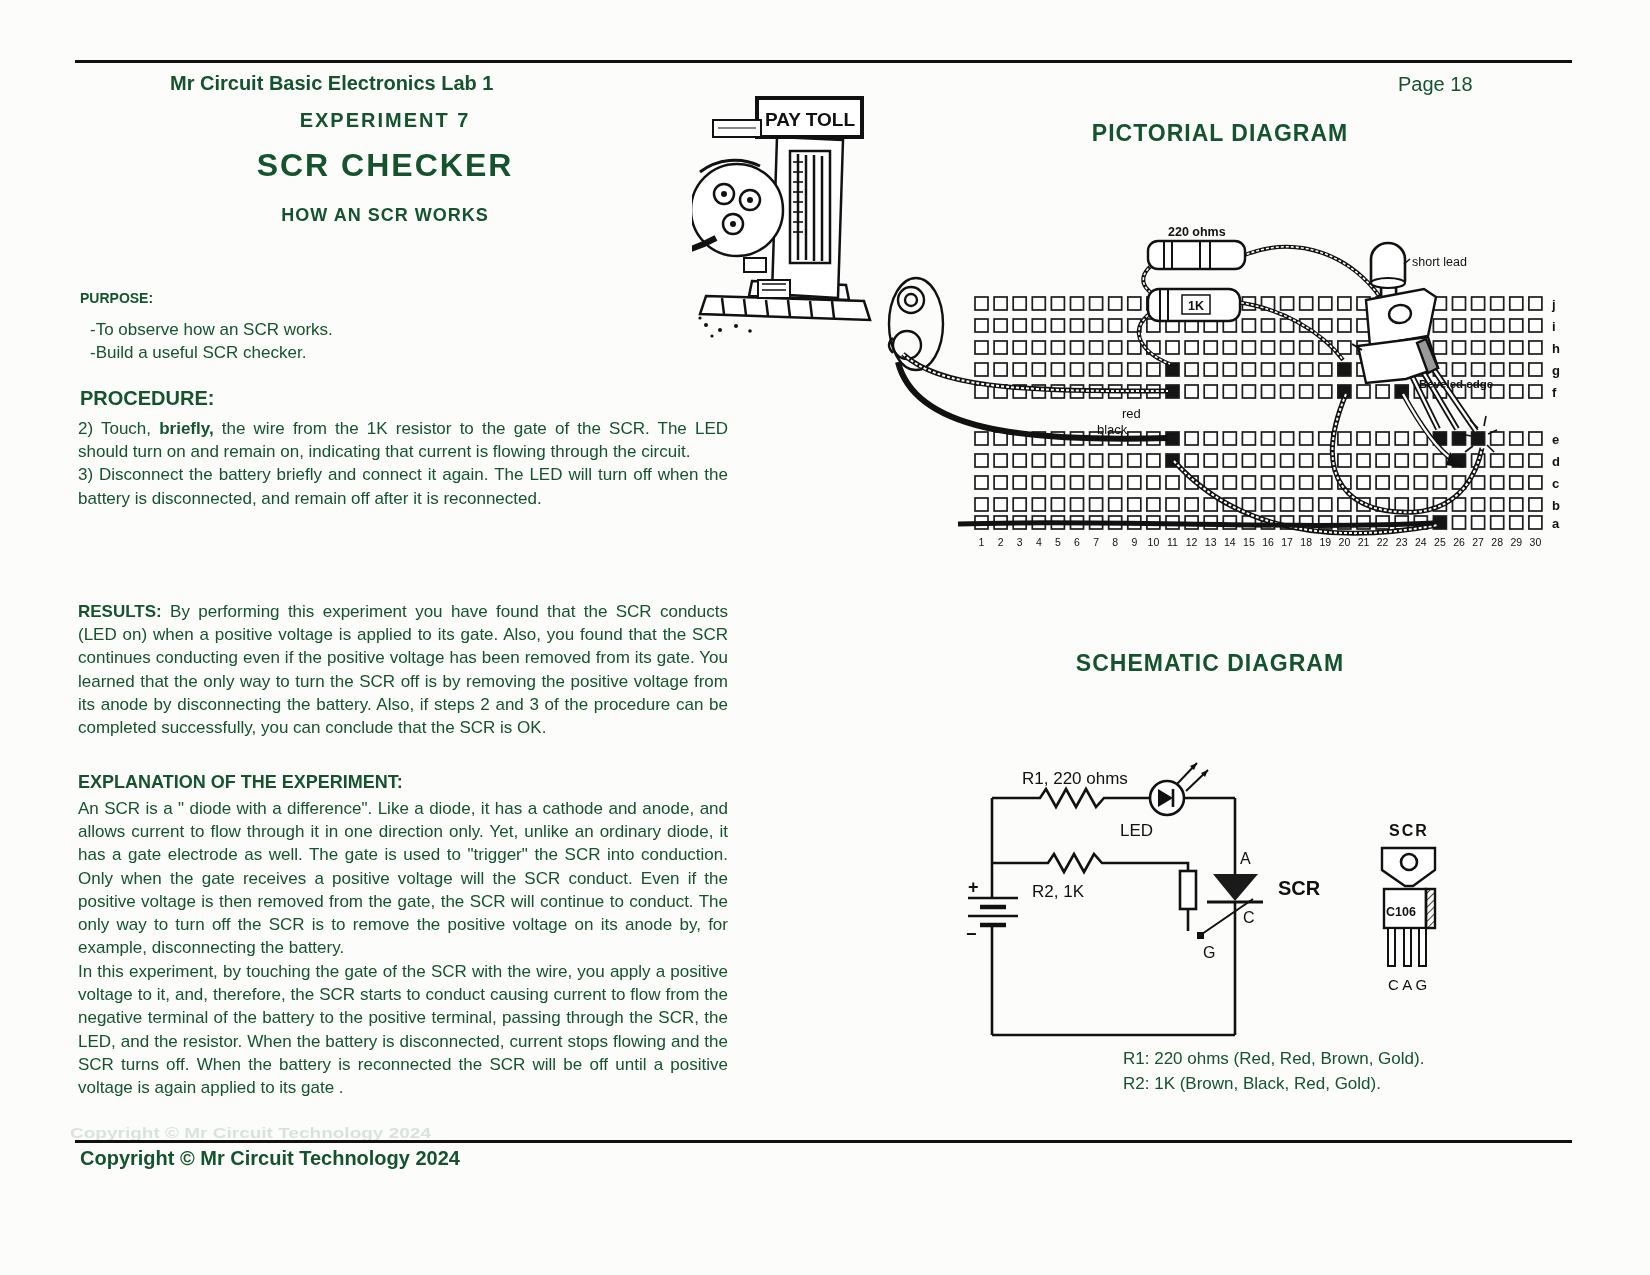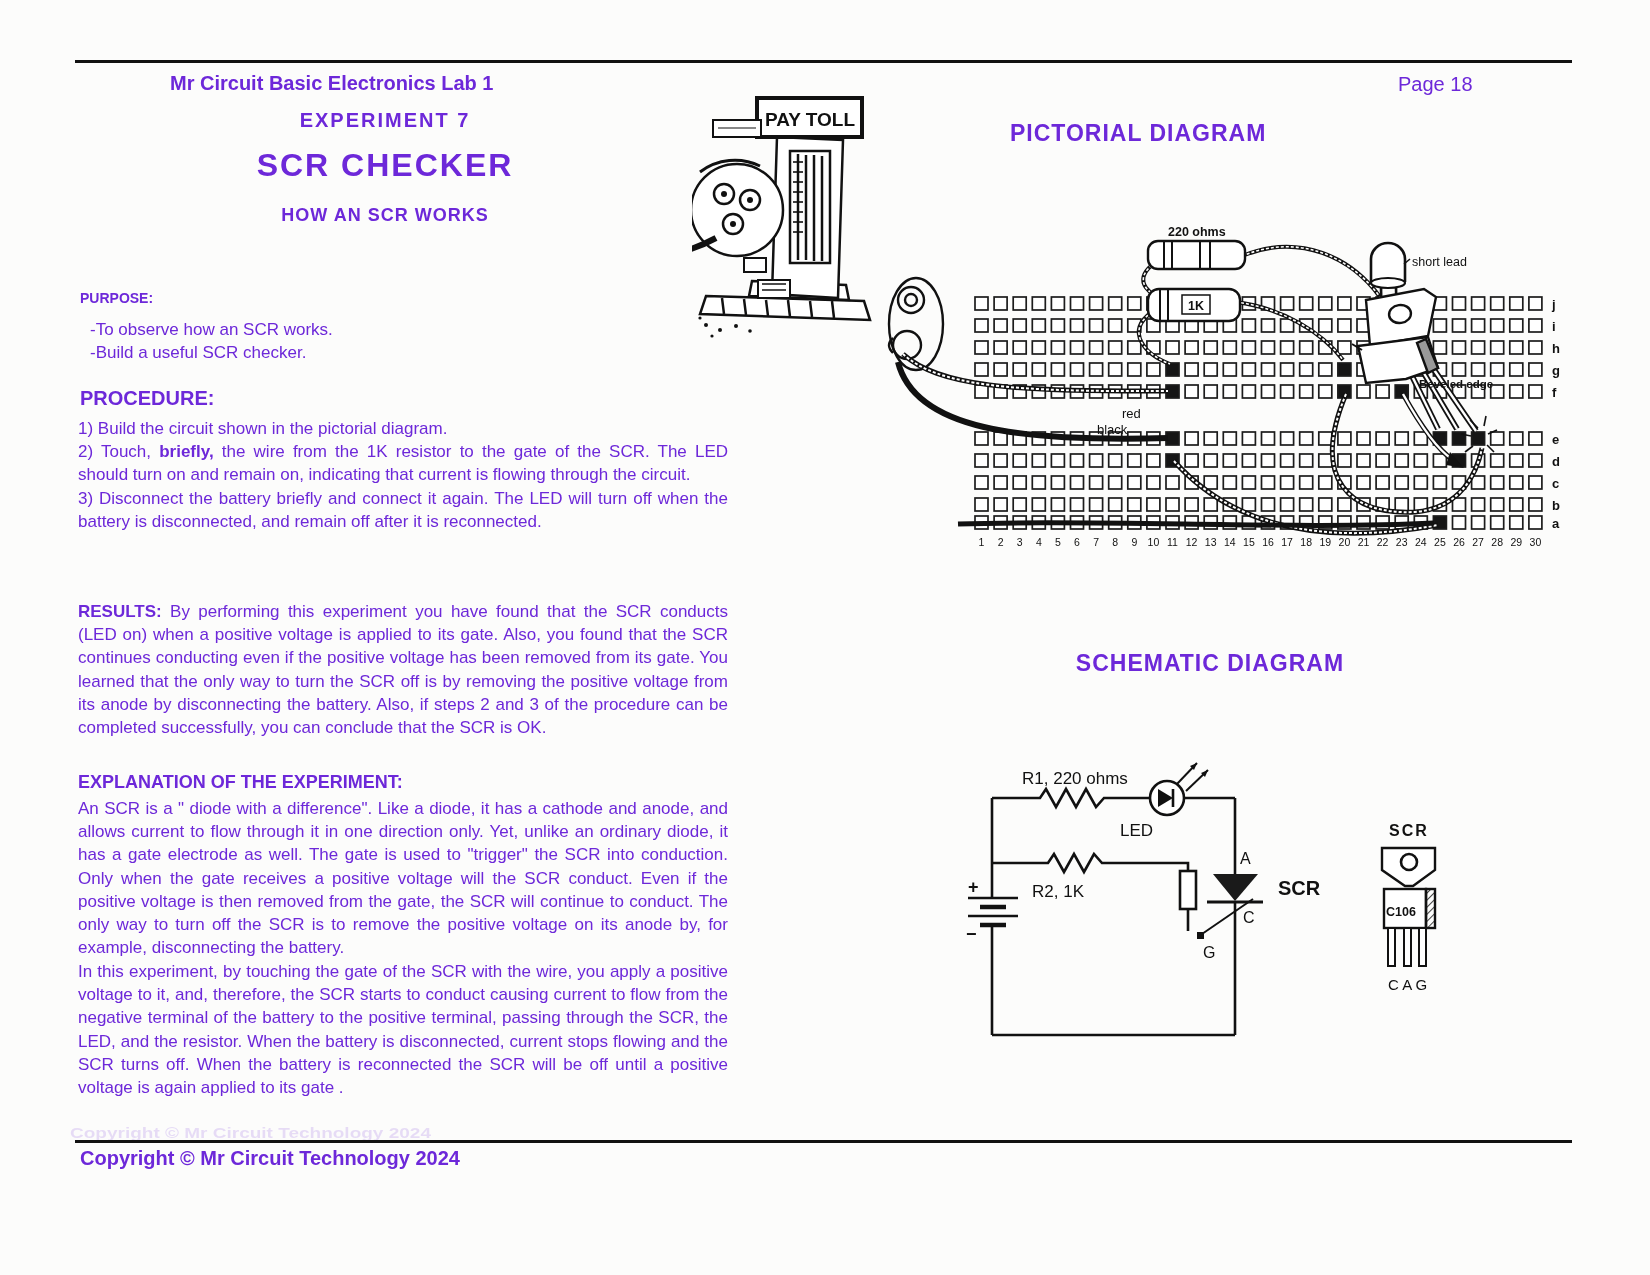--- a/index.html
+++ b/index.html
@@ -1,16 +1,16 @@
 <!DOCTYPE html>
 <html><head>
 <meta charset="utf-8">
 <style>
   html,body{margin:0;padding:0;background:#e8e8e8;}
-  #page{position:relative;width:1650px;height:1275px;background:#fcfcfb;color:#6d28d9;
+  #page{position:relative;width:1650px;height:1275px;background:#fcfcfb;color:#14532d;
         font-family:"Liberation Sans","DejaVu Sans",sans-serif;overflow:hidden;}
   .abs{position:absolute;}
   .b{font-weight:bold;}
   .jt{text-align:justify;}
   .body-txt{font-size:17px;line-height:23.2px;}
   .rule{background:#111;}
   svg text{font-family:"Liberation Sans","DejaVu Sans",sans-serif;}
   .ghost{opacity:.15;filter:blur(.6px);transform:scaleY(.75);}
 </style>
 </head>
@@ -26,34 +26,33 @@
   <div class="abs b" style="left:60px;top:109px;width:650px;text-align:center;font-size:20px;letter-spacing:2px;">EXPERIMENT 7</div>
   <div class="abs b" style="left:60px;top:205px;width:650px;text-align:center;font-size:18px;letter-spacing:1px;">HOW AN SCR WORKS</div>
   <div class="abs b" style="left:60px;top:147px;width:650px;text-align:center;font-size:32px;letter-spacing:2px;">SCR CHECKER</div>
 
   <div class="abs b" style="left:80px;top:290px;font-size:14px;">PURPOSE:</div>
   <div class="abs body-txt" style="left:90px;top:318px;">-To observe how an SCR works.</div>
   <div class="abs body-txt" style="left:90px;top:341px;">-Build a useful SCR checker.</div>
 
   <div class="abs b" style="left:80px;top:387px;font-size:20px;">PROCEDURE:</div>
   <div class="abs body-txt" style="left:78px;top:417px;width:650px;">
-    <div class="jt">1) Build the circuit shown in the pictorial diagram.</div>
     <div class="jt"><span>2) Touch, </span><span class="b">briefly,</span><span>  the wire from the 1K resistor to the gate of the SCR. The LED should turn on and remain on, indicating that current is flowing through the circuit.</span></div>
     <div class="jt">3) Disconnect the battery briefly and connect it again. The LED will turn off when the battery is disconnected, and remain off after it is reconnected.</div>
   </div>
 
   <div class="abs body-txt jt" style="left:78px;top:600px;width:650px;">
     <span class="b">RESULTS:</span><span> By performing this experiment you have found that the SCR conducts (LED on) when a positive voltage is applied to its gate. Also, you found that the SCR continues conducting even if the positive voltage has been removed from its gate. You learned that the only way to turn the SCR off is by removing the positive voltage from its anode by disconnecting the battery. Also, if steps 2 and 3 of the procedure can be completed successfully, you can conclude that the SCR is OK.</span>
   </div>
 
   <div class="abs b" style="left:78px;top:772px;font-size:18px;">EXPLANATION OF THE EXPERIMENT:</div>
   <div class="abs body-txt jt" style="left:78px;top:797px;width:650px;">An SCR is a " diode with a difference". Like a diode, it has a cathode and anode, and allows current to flow through it in one direction only. Yet, unlike an ordinary diode, it has a gate electrode as well. The gate is used to "trigger" the SCR into conduction. Only when the gate receives a positive voltage will the SCR conduct. Even if the positive voltage is then removed from the gate, the SCR will continue to conduct. The only way to turn off the SCR is to remove the positive voltage on its anode by, for example, disconnecting the battery.</div>
   <div class="abs body-txt jt" style="left:78px;top:960px;width:650px;">In this experiment, by touching the gate of the SCR with the wire, you apply a positive voltage to it, and, therefore, the SCR starts to conduct causing current to flow from the negative terminal of the battery to the positive terminal, passing through the SCR, the LED, and the resistor. When the battery is disconnected, current stops flowing and the SCR turns off. When the battery is reconnected the SCR will be off until a positive voltage is again applied to its gate .</div>
 
-  <div class="abs b" style="left:1010px;top:120px;width:420px;font-size:23px;letter-spacing:1px;">PICTORIAL DIAGRAM</div>
+  <div class="abs b" style="left:1010px;top:120px;width:420px;text-align:center;font-size:23px;letter-spacing:1px;">PICTORIAL DIAGRAM</div>
 
   <svg class="abs" style="left:692px;top:92px;" width="205" height="250" viewBox="692 92 205 250">
     <g stroke="#111" fill="none" stroke-width="2.5">
 
       <polygon points="706,296 864,301 870,320 700,314" fill="#fff"></polygon>
       <polygon points="752,281 846,285 849,300 749,296" fill="#fff"></polygon>
       <line x1="722" y1="298" x2="724" y2="314"></line>
         <line x1="744" y1="299" x2="746" y2="315"></line>
       <line x1="766" y1="300" x2="768" y2="316"></line>
         <line x1="788" y1="300" x2="790" y2="317"></line>
@@ -615,18 +614,22 @@
       <rect x="1426" y="889" width="9" height="39" fill="url(#hatch)"></rect>
       <rect x="1388" y="928" width="7" height="38" stroke-width="2"></rect>
       <rect x="1404" y="928" width="7" height="38" stroke-width="2"></rect>
       <rect x="1419" y="928" width="7" height="38" stroke-width="2"></rect>
     </g>
     <text x="1409" y="836" font-size="16" font-weight="bold" text-anchor="middle" letter-spacing="2" fill="#111">SCR</text>
     <text x="1386" y="916" font-size="12.5" font-weight="bold" fill="#111">C106</text>
     <text x="1388" y="990" font-size="15" fill="#111">C A G</text>
   </svg>
 
+  <div class="abs" style="left:1123px;top:1046px;font-size:17px;line-height:25px;">
+    <div>R1: 220 ohms (Red, Red, Brown, Gold).</div>
+    <div>R2: 1K (Brown, Black, Red, Gold).</div>
+  </div>
 
   <div class="abs ghost b" style="left:70px;top:1122px;width:760px;font-size:19px;white-space:nowrap;overflow:hidden;">Copyright © Mr Circuit Technology 2024</div>
   <div class="abs rule" style="left:75px;top:1140px;width:1497px;height:3px;"></div>
   <div class="abs b" style="left:80px;top:1147px;font-size:20px;">Copyright © Mr Circuit Technology 2024</div>
 
 </div>
 
 </body></html>

